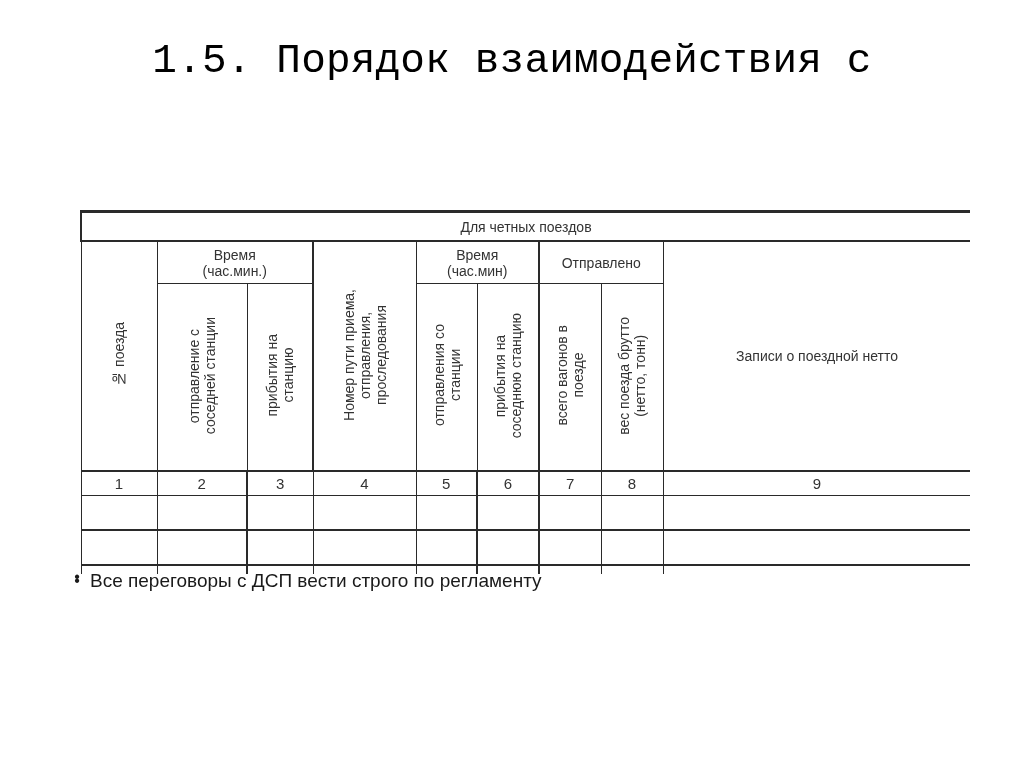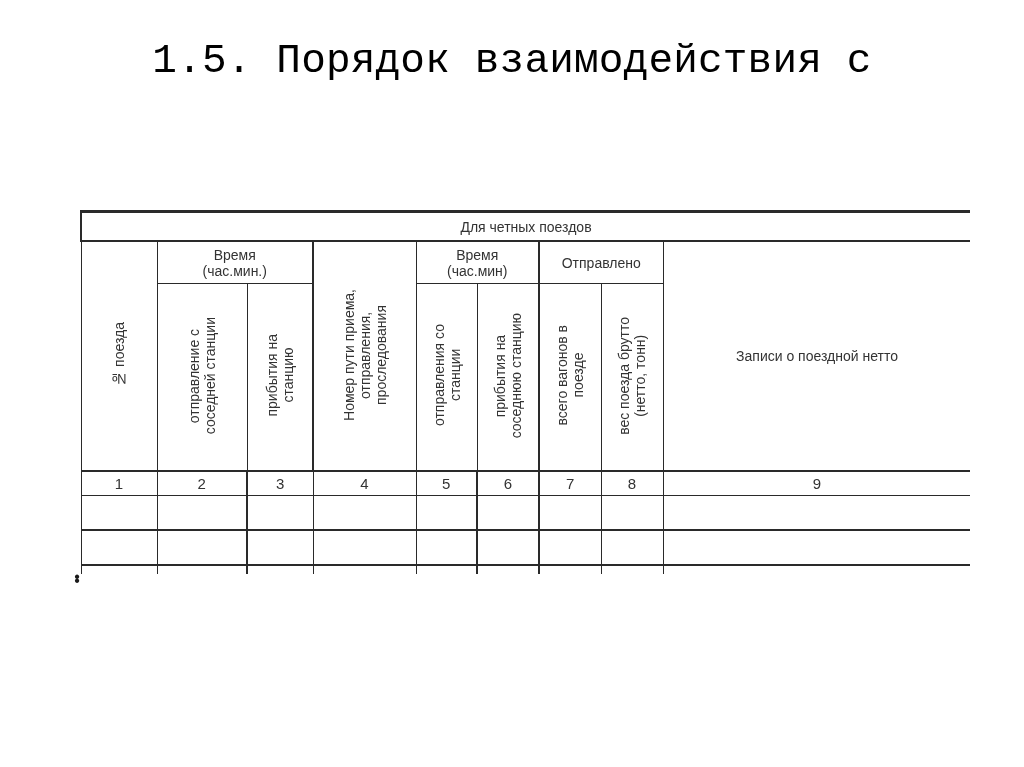--- a/index.html
+++ b/index.html
@@ -232,14 +232,15 @@
   </tbody>
     </table>
 </div>
 
 <ul class="bullets">
   <li>
     <span class="dot">•</span>
   </li>
   <li>
     <span class="dot">•</span>
+    <span>Все переговоры с ДСП вести строго по регламенту</span>
   </li>
 </ul>
 
 </body></html>

